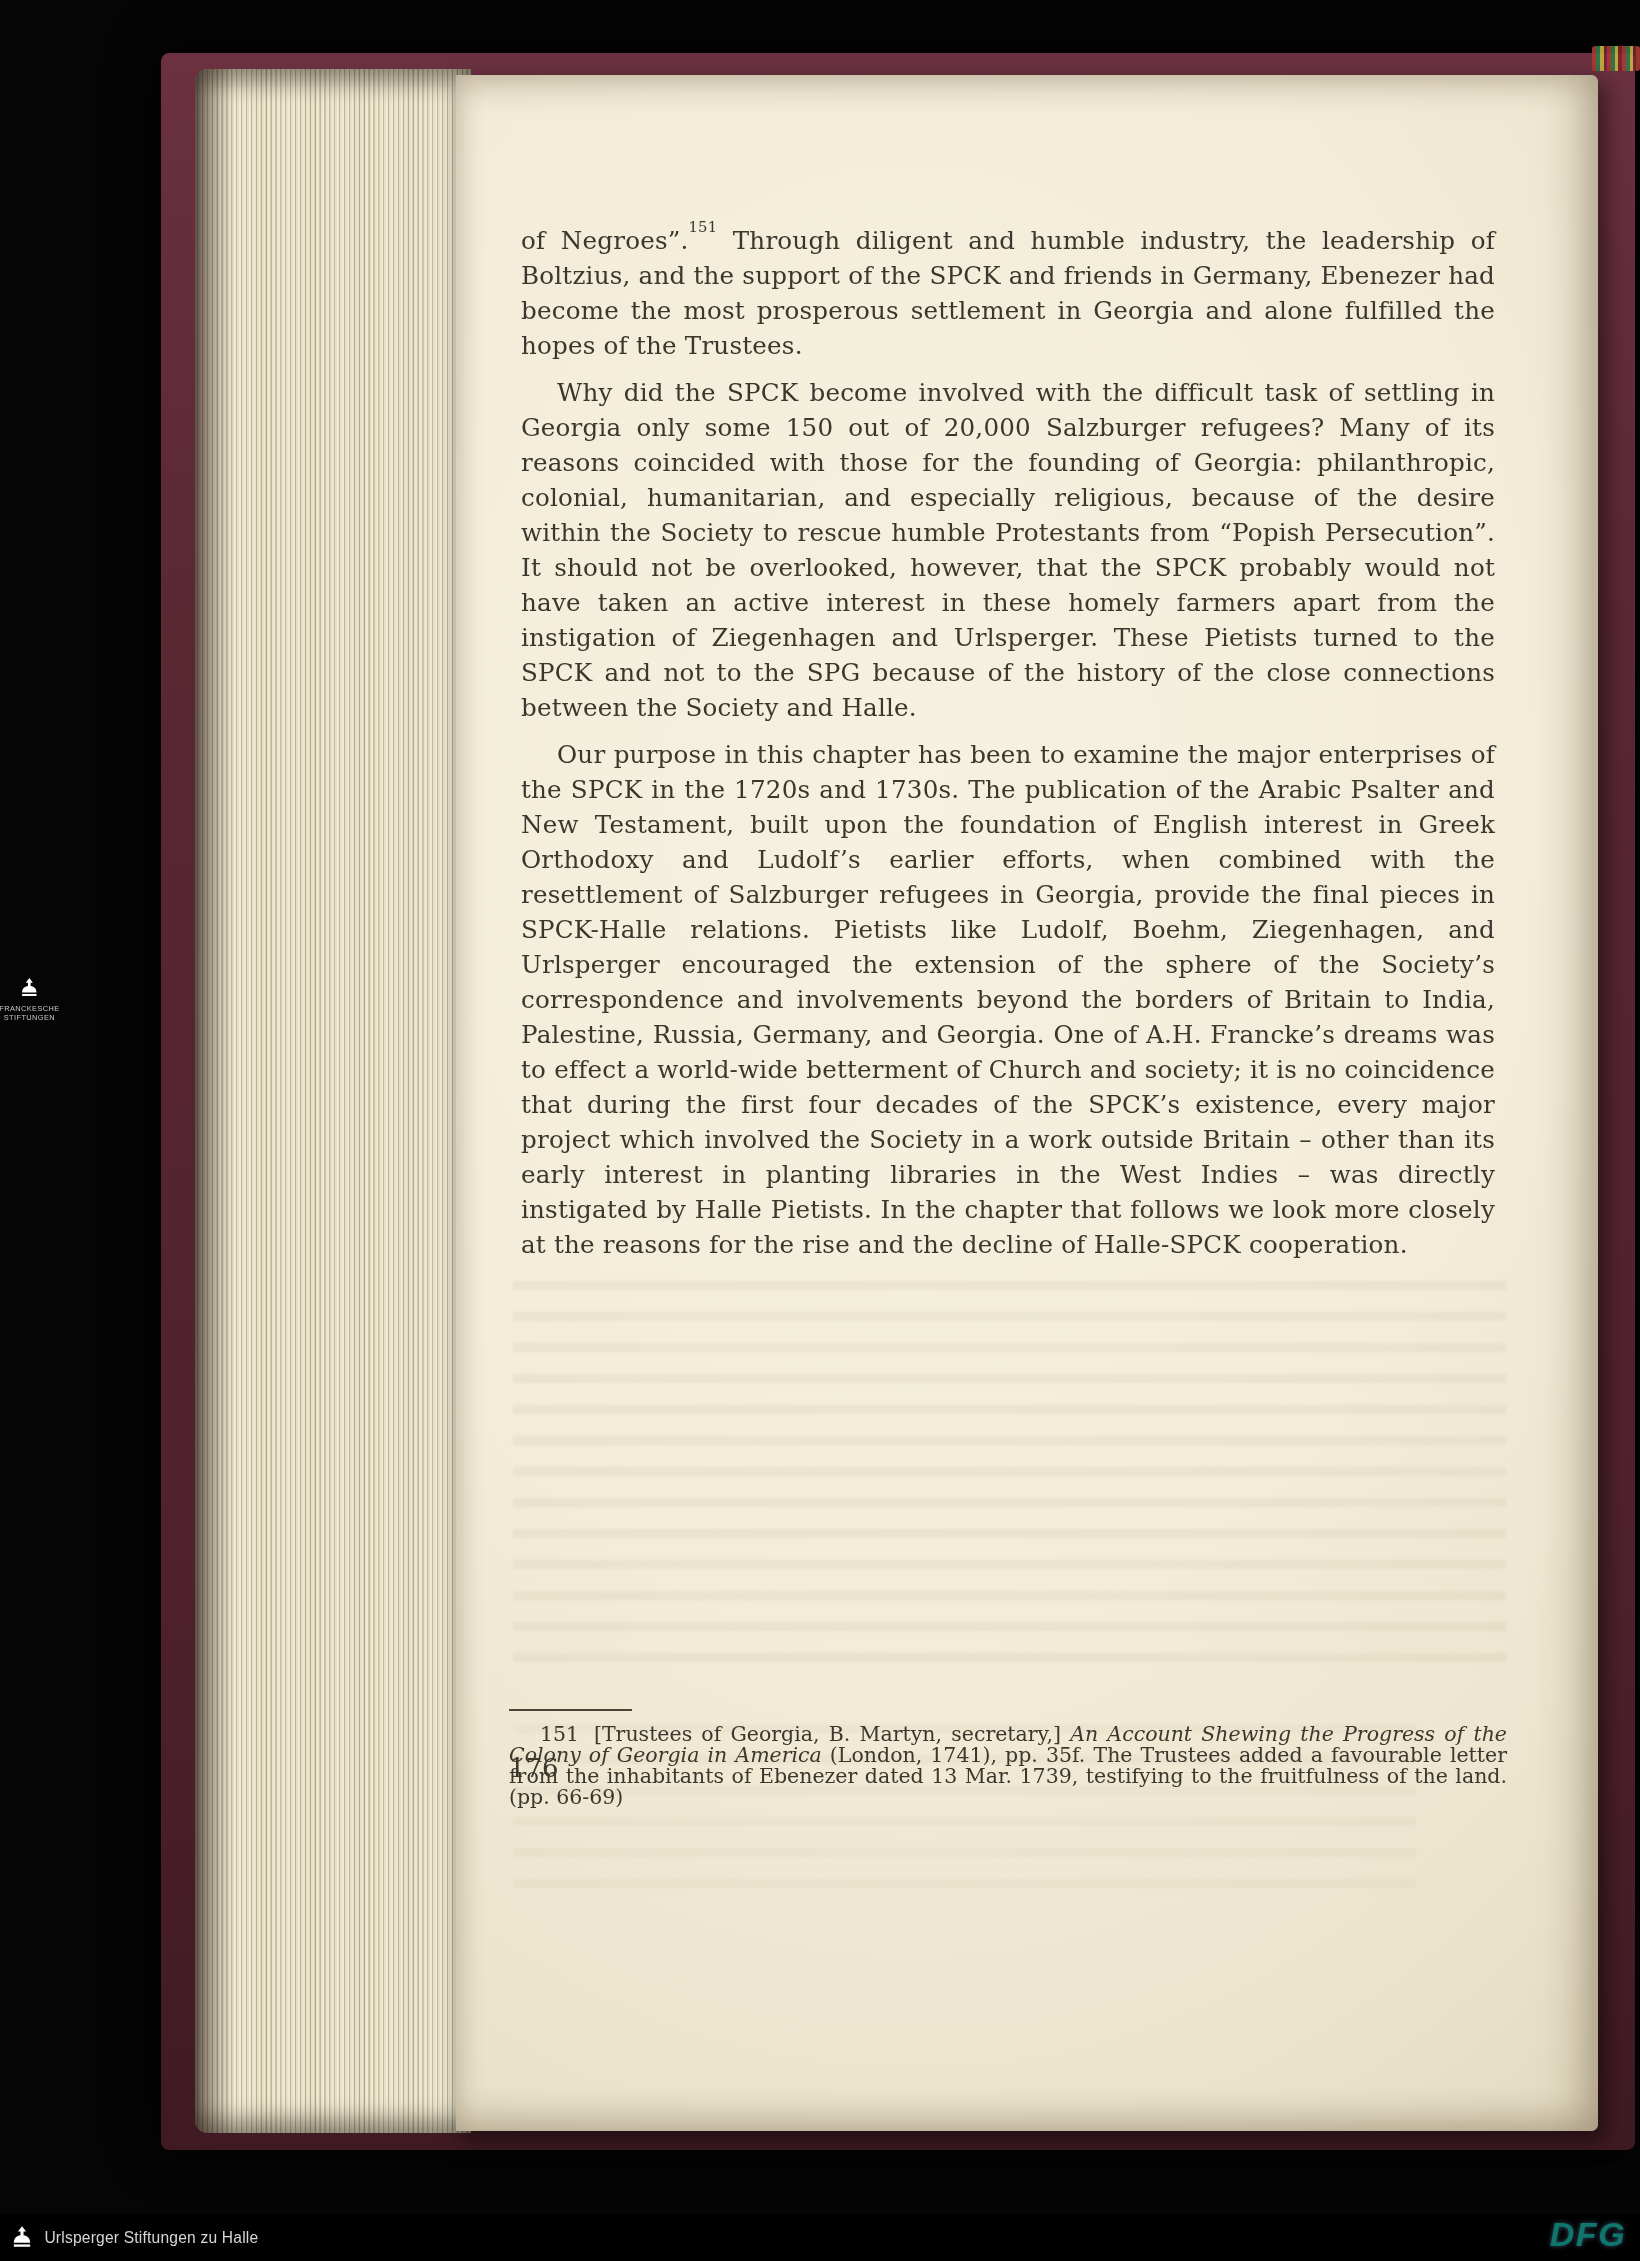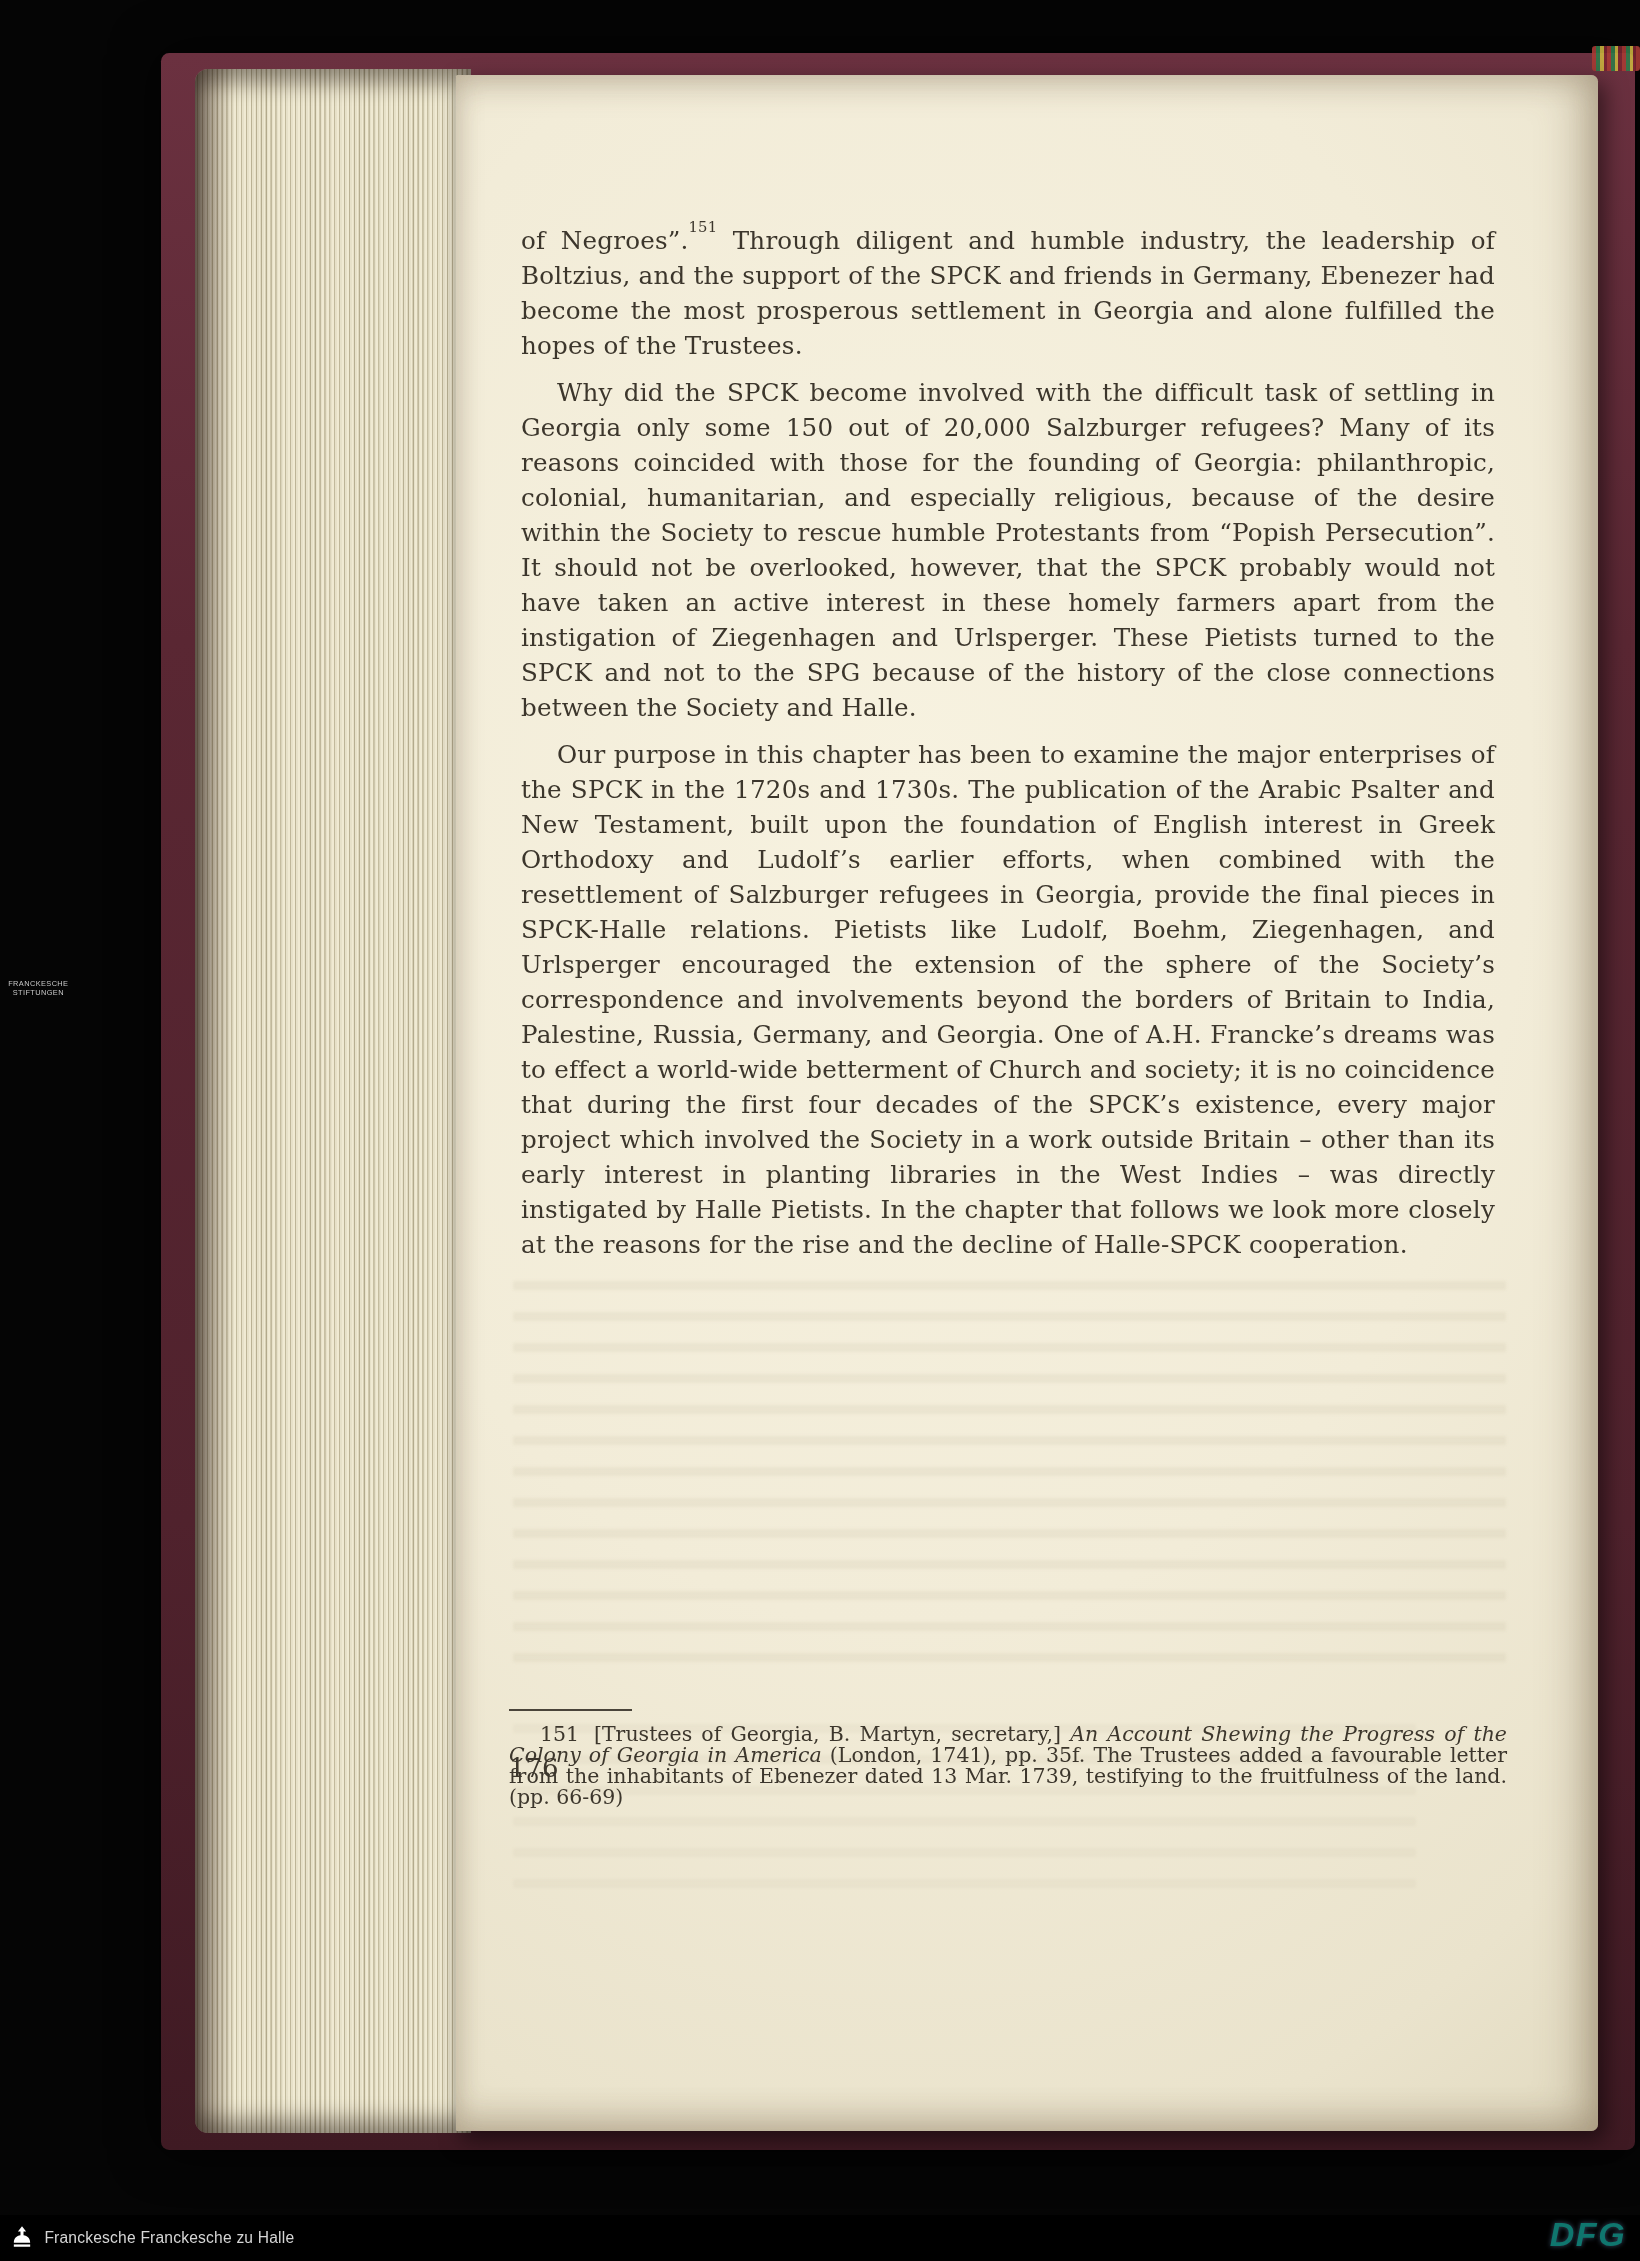--- a/index.html
+++ b/index.html
@@ -123,20 +123,21 @@
     font-size: 26px;
     color: #3c362c;
   }
 
   
   .edge-watermark {
     position: absolute;
     left: 4.9px; top: 976px;
     width: 49px;
     display: flex;
+    flex-direction: column;
     align-items: center;
     gap: 3.3px;
     color: #e6e6e6;
   }
   .edge-watermark svg { width: 24.6px; height: 24.6px; }
   .edge-watermark .wm-label {
     font-family: "Liberation Sans", sans-serif;
     font-size: 7.4px;
     line-height: 9px;
     letter-spacing: 0.4px;
@@ -208,19 +209,19 @@
       <rect x="5" y="17.5" width="14" height="2" fill="#ffffff"></rect>
     </svg>
     <span class="wm-label">Franckesche Stiftungen</span>
   </div>
 
   <div class="footer-bar">
     <svg viewBox="0 0 24 24">
       <path d="M12 2l3.5 4.5h-2.2v3.2c3.4 0.4 5.7 2.6 5.7 6.3H5c0-3.7 2.3-5.9 5.7-6.3V6.5H8.5z" fill="#ffffff"></path>
       <rect x="5" y="17.5" width="14" height="2" fill="#ffffff"></rect>
     </svg>
-    <span class="lib-label">Franckesche Franckesche zu Halle</span>
+    <span class="lib-label">Urlsperger Stiftungen zu Halle</span>
   </div>
 
   <div class="dfg-logo">DFG</div>
 
 </div>
 
 
 </body></html>

